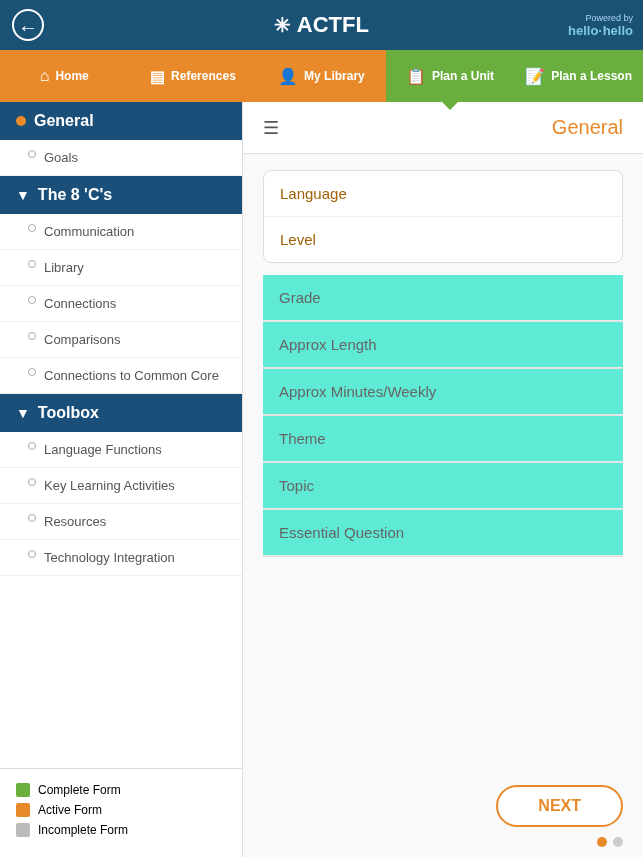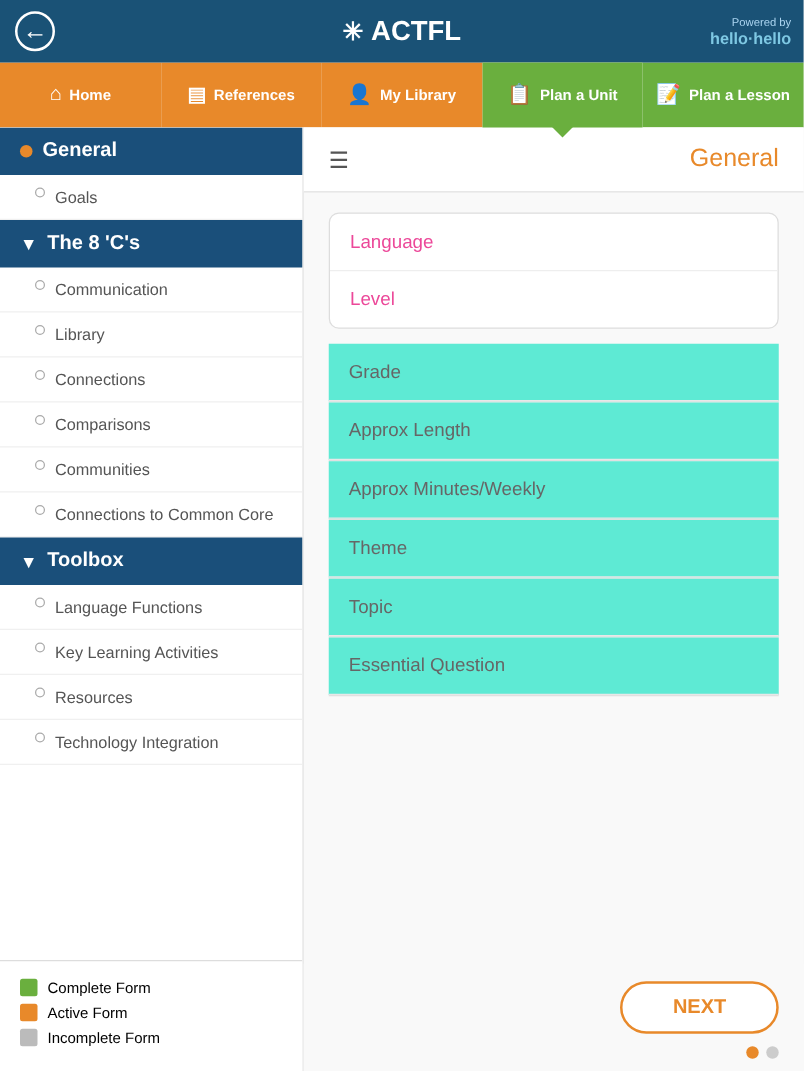--- a/index.html
+++ b/index.html
@@ -46,21 +46,21 @@
 
     
     .content { flex: 1; background: #f9f9f9; display: flex; flex-direction: column; }
     .content-header { padding: 14px 20px; display: flex; align-items: center; justify-content: space-between; border-bottom: 1px solid #e0e0e0; background: white; }
     .hamburger { font-size: 18px; color: #555; cursor: pointer; }
     .content-title { color: #e8892a; font-size: 20px; font-weight: 400; }
 
     
     .form-area { flex: 1; padding: 16px 20px; overflow-y: auto; }
     .form-card { background: white; border-radius: 8px; border: 1px solid #ddd; margin-bottom: 12px; padding: 0; overflow: hidden; }
-    .form-row { padding: 14px 16px; border-bottom: 1px solid #eee; font-size: 15px; color: #ec4899; }
+    .form-row { padding: 14px 16px; border-bottom: 1px solid #eee; font-size: 15px; color: #a16207; }
     .form-row:last-child { border-bottom: none; }
     .form-field { padding: 14px 16px; border-bottom: 1px solid #e8e8e8; font-size: 15px; color: #666; background: #5eead4; cursor: pointer; }
     .form-field:last-child { border-bottom: none; }
 
     
     .content-footer { padding: 14px 20px 10px; display: flex; flex-direction: column; align-items: flex-end; gap: 10px; background: #f9f9f9; }
     .next-button { border: 2px solid #e8892a; color: #e8892a; background: white; padding: 10px 40px; border-radius: 25px; font-size: 16px; font-weight: bold; cursor: pointer; }
     .pagination-dots { display: flex; gap: 6px; align-items: center; }
     .pagination-dot { width: 10px; height: 10px; border-radius: 50%; }
     .pagination-dot-active { background: #e8892a; }
@@ -134,24 +134,20 @@
     <div class="sidebar-item">
       <span class="sidebar-dot"></span>
       <span>Connections</span>
     </div>
     <div class="sidebar-item">
       <span class="sidebar-dot"></span>
       <span>Comparisons</span>
     </div>
     <div class="sidebar-item">
       <span class="sidebar-dot"></span>
-      <span>Communities</span>
-    </div>
-    <div class="sidebar-item">
-      <span class="sidebar-dot"></span>
       <span>Connections to Common Core</span>
     </div>
 
     <div class="sidebar-section-header">
       <span class="chevron">▼</span>
       <span>Toolbox</span>
     </div>
     <div class="sidebar-item">
       <span class="sidebar-dot"></span>
       <span>Language Functions</span>

